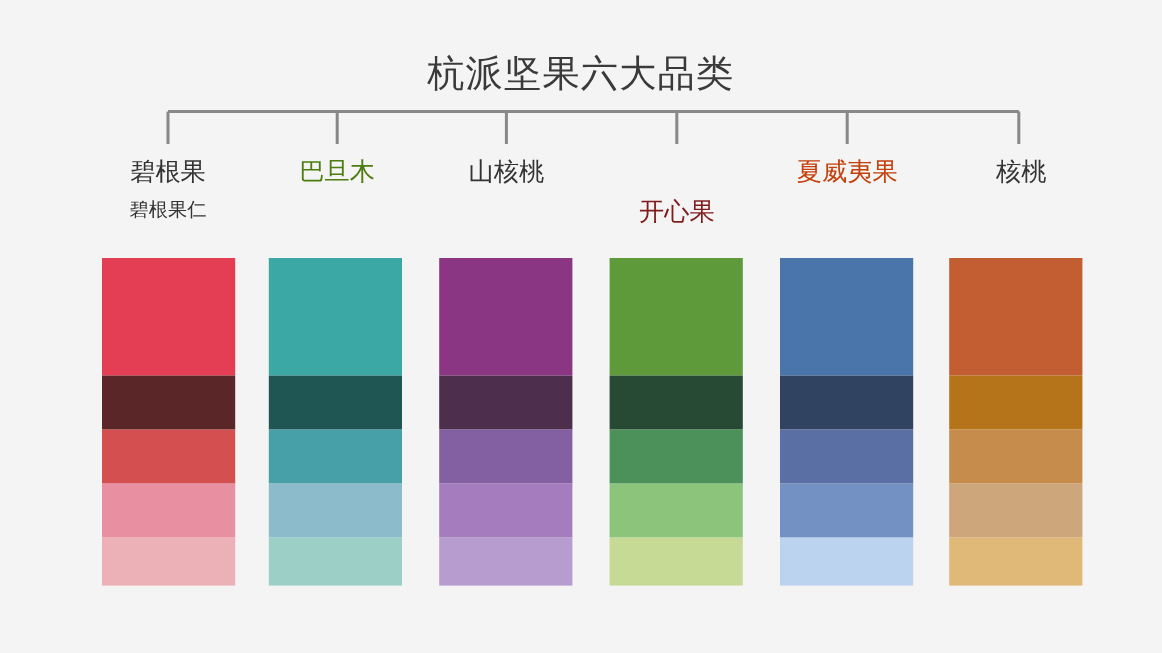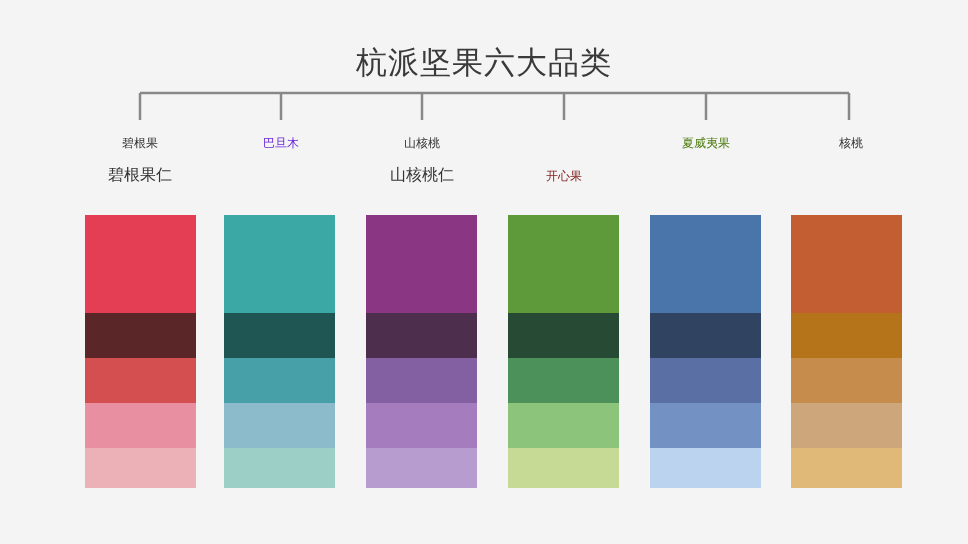--- a/index.html
+++ b/index.html
@@ -50,21 +50,21 @@
   
   .category-label {
     position: absolute;
     top: 131px;
     width: 160px;
     text-align: center;
     color: #333333;
   }
   .category-label .label-primary {
     display: block;
-    font-size: 12px;
+    font-size: 21px;
     line-height: 24px;
     white-space: nowrap;
   }
   .category-label .label-secondary {
     display: block;
     font-size: 16px;
     line-height: 24px;
     margin-top: 9px;
     white-space: nowrap;
     font-family: Liberation Mono, monospace;
@@ -98,31 +98,30 @@
       <line x1="706" y1="93" x2="706" y2="120" stroke="#888888" stroke-width="2.5"></line>
       <line x1="849" y1="93" x2="849" y2="120" stroke="#888888" stroke-width="2.5"></line>
     </svg>
 
   <div id="labels-layer">
       <div class="category-label" style="left: 60px;">
         <span class="label-primary" style="color: rgb(51, 51, 51);">碧根果</span>
         <span class="label-secondary" style="color: rgb(51, 51, 51);">碧根果仁</span>
       </div>
       <div class="category-label" style="left: 201px;">
-        <span class="label-primary" style="color: #6d28d9;">巴旦木</span>
+        <span class="label-primary" style="color: #4d7c0f;">巴旦木</span>
       </div>
       <div class="category-label" style="left: 342px;">
         <span class="label-primary" style="color: rgb(51, 51, 51); text-align: center;">山核桃</span>
-        <span class="label-secondary" style="color: rgb(51, 51, 51);">山核桃仁</span>
       </div>
       <div class="category-label" style="left: 484px;">
         <span class="label-primary" style="color: #7f1d1d; margin-top: 33px;">开心果</span>
       </div>
       <div class="category-label" style="left: 626px;">
-        <span class="label-primary" style="color: #4d7c0f;">夏威夷果</span>
+        <span class="label-primary" style="color: #c2410c;">夏威夷果</span>
       </div>
       <div class="category-label" style="left: 771px;">
         <span class="label-primary" style="color: rgb(51, 51, 51);">核桃</span>
       </div>
     </div>
   <div id="columns-layer">
       <div class="swatch-column" style="left: 85px;">
         <div class="swatch-band" title="#e33e53" style="background: rgb(227, 62, 83); height: 98px;"></div>
         <div class="swatch-band" title="#5b2628" style="background: rgb(91, 38, 40); height: 45px;"></div>
         <div class="swatch-band" title="#d44f50" style="background: rgb(212, 79, 80); height: 45px;"></div>

